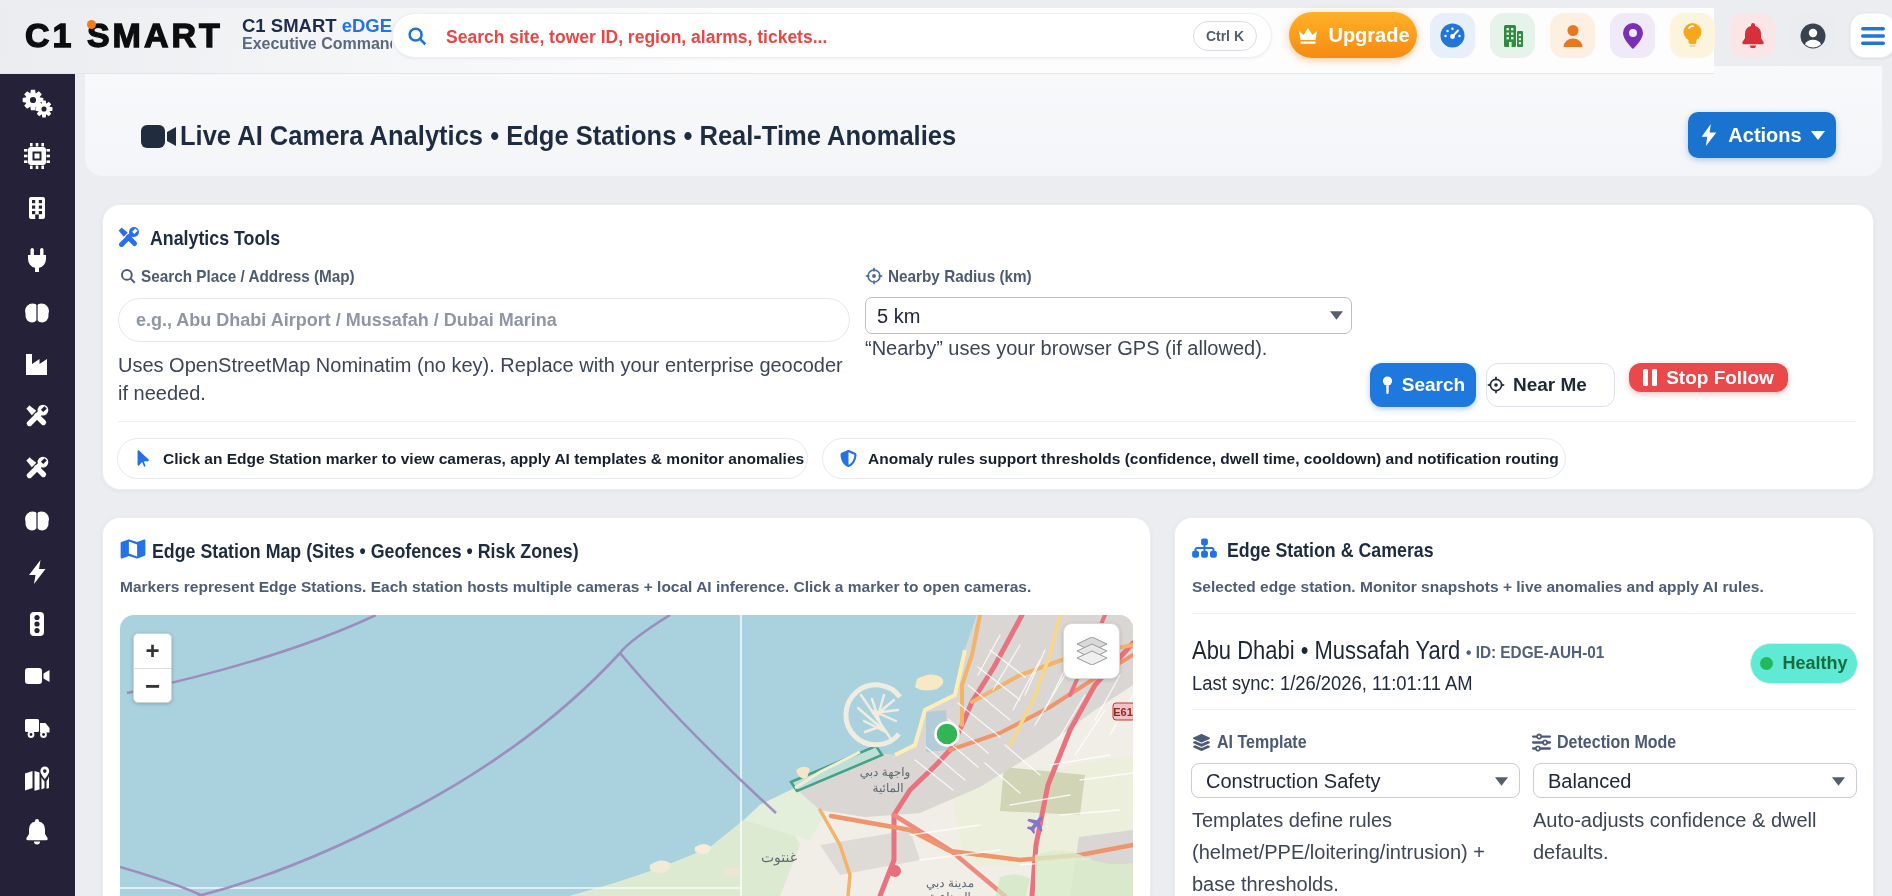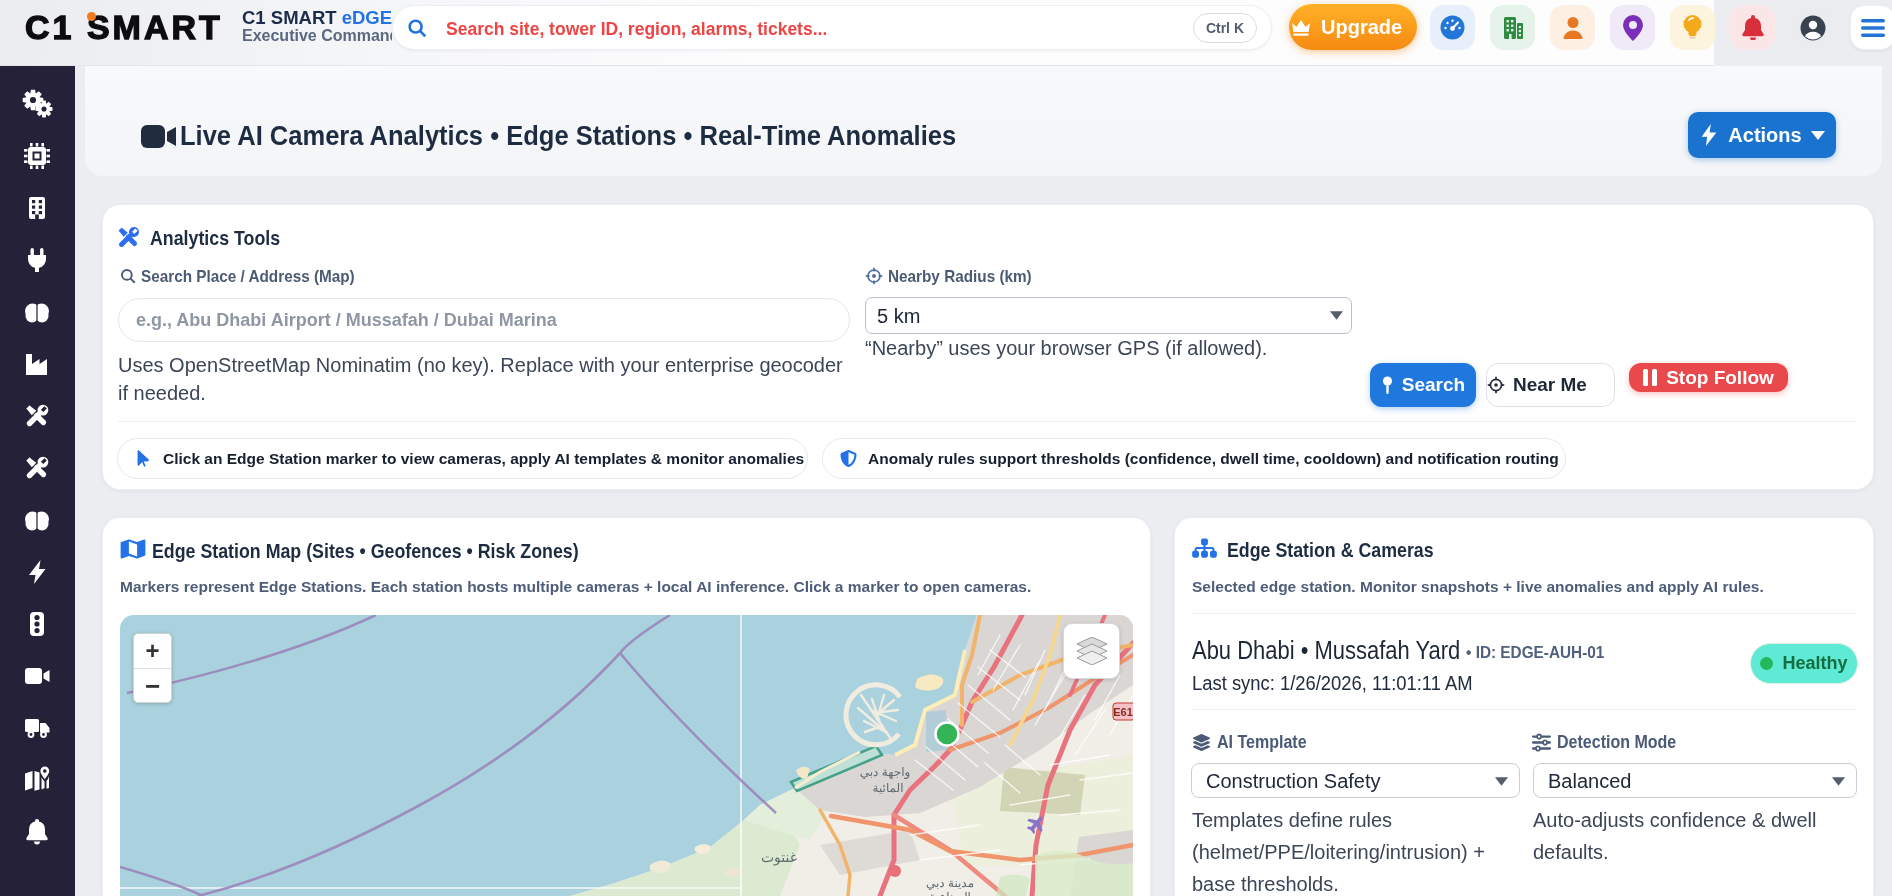--- a/index.html
+++ b/index.html
@@ -1,38 +1,38 @@
 <!DOCTYPE html>
 <html><head>
 <meta charset="utf-8">
 <style>
   * { margin:0; padding:0; box-sizing:border-box; }
   html,body { width:1892px; height:896px; overflow:hidden; }
   body { font-family:"Liberation Sans", sans-serif; background:#ebedf1; position:relative; }
   .abs { position:absolute; }
 
   
-  #topbar { position:absolute; left:0; top:0; width:1714px; height:66px;
+  #topbar { position:absolute; left:0; top:8px; width:1714px; height:66px;
     background:linear-gradient(100deg,#ebecef 0%,#f4f5f7 20%,#fdfdfe 45%,#fdfdfe 100%);
     border-bottom:1px solid #e2e5e9; z-index:30; }
   #logo { position:absolute; left:25px; top:9px; font-weight:bold; font-size:34px; color:#0d0d0f;
     letter-spacing:3px; -webkit-text-stroke:1.3px #0d0d0f; transform:scaleY(0.98); transform-origin:left top; }
   #logodot { position:absolute; left:87px; top:12px; width:9px; height:9px; border-radius:50%; background:#f07c1e; }
   #brand1 { position:absolute; left:242px; top:7px; font-size:18.5px; font-weight:bold; color:#1c2c4c; white-space:nowrap; }
   #brand1 span { color:#2472e8;margin-top:26px; }
   #brand2 { position:absolute; left:242px; top:27px; font-size:16px; font-weight:bold; color:#5a6880;
     width:150px; overflow:hidden; white-space:nowrap; }
   #searchpill { position:absolute; left:392px; top:5px; width:880px; height:45px; background:#fff;
     border:1px solid #eceef2; border-radius:23px; box-shadow:0 1px 3px rgba(20,40,80,.06); }
   #searchph { position:absolute; left:53px; top:13px; font-size:17.5px; font-weight:bold; color:#ef4444; }
   #ctrlk { position:absolute; right:14px; top:7px; height:30px; padding:0 12px; line-height:28px;
     border:1px solid #d8dce2; border-radius:15px; font-size:14px; font-weight:bold; color:#525d6e; }
   #upgrade { position:absolute; left:1289px; top:4px; width:128px; height:46px; border-radius:23px;
     background:linear-gradient(180deg,#ffb127,#f68a12); color:#fff; font-weight:bold; font-size:20px;
-    display:flex; align-items:center; gap:8px; box-shadow:0 2px 8px rgba(246,138,18,.45); }
+    display:flex; align-items:center; justify-content:center; gap:8px; box-shadow:0 2px 8px rgba(246,138,18,.45); }
   .tbtn { position:absolute; top:5px; width:45px; height:45px; border-radius:14px;
     display:flex; align-items:center; justify-content:center; }
 
   
   #sidebar { position:absolute; left:0; top:66px; width:75px; height:830px; background:#242138; z-index:20; }
   #sbbtn { position:absolute; left:9px; top:781px; width:47px; height:46px; border-radius:14px;
     background:linear-gradient(180deg,#2e86ea,#1e6fd2); display:flex; align-items:center; justify-content:center;
     box-shadow:0 3px 8px rgba(30,110,210,.4); }
 
   

